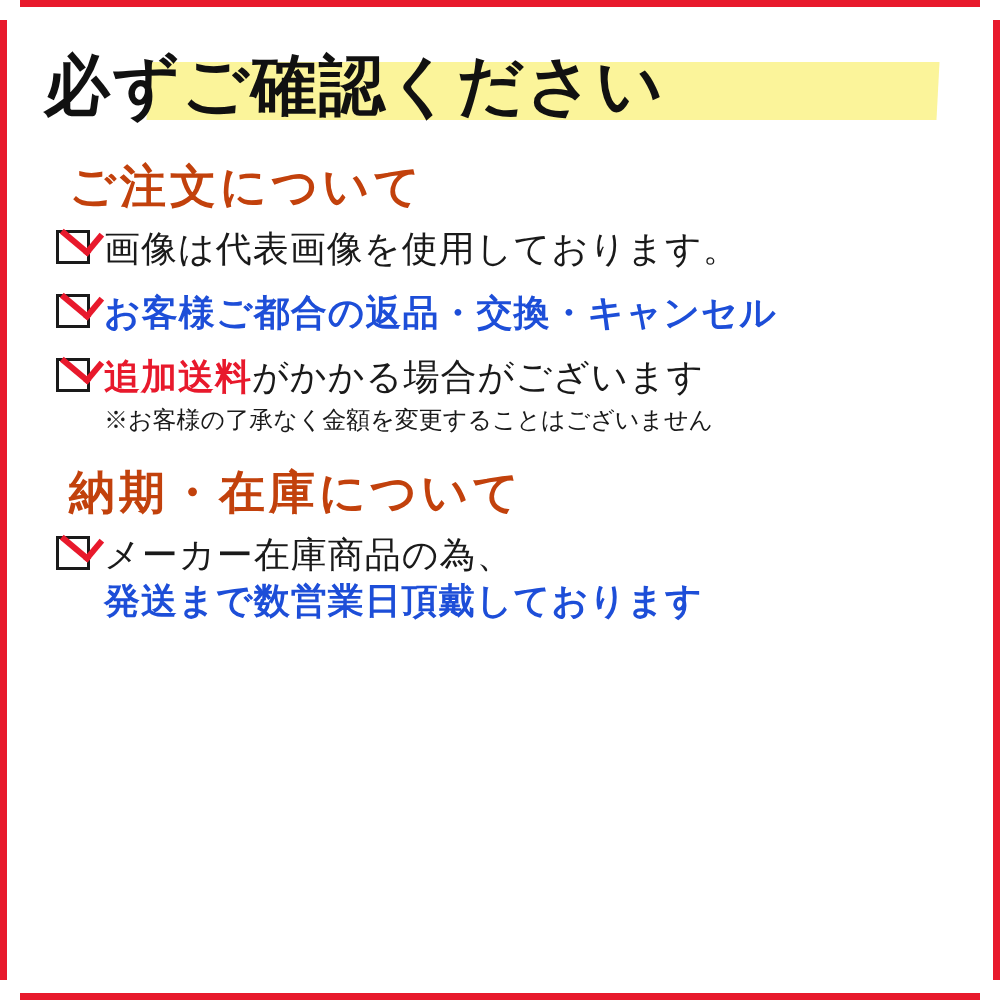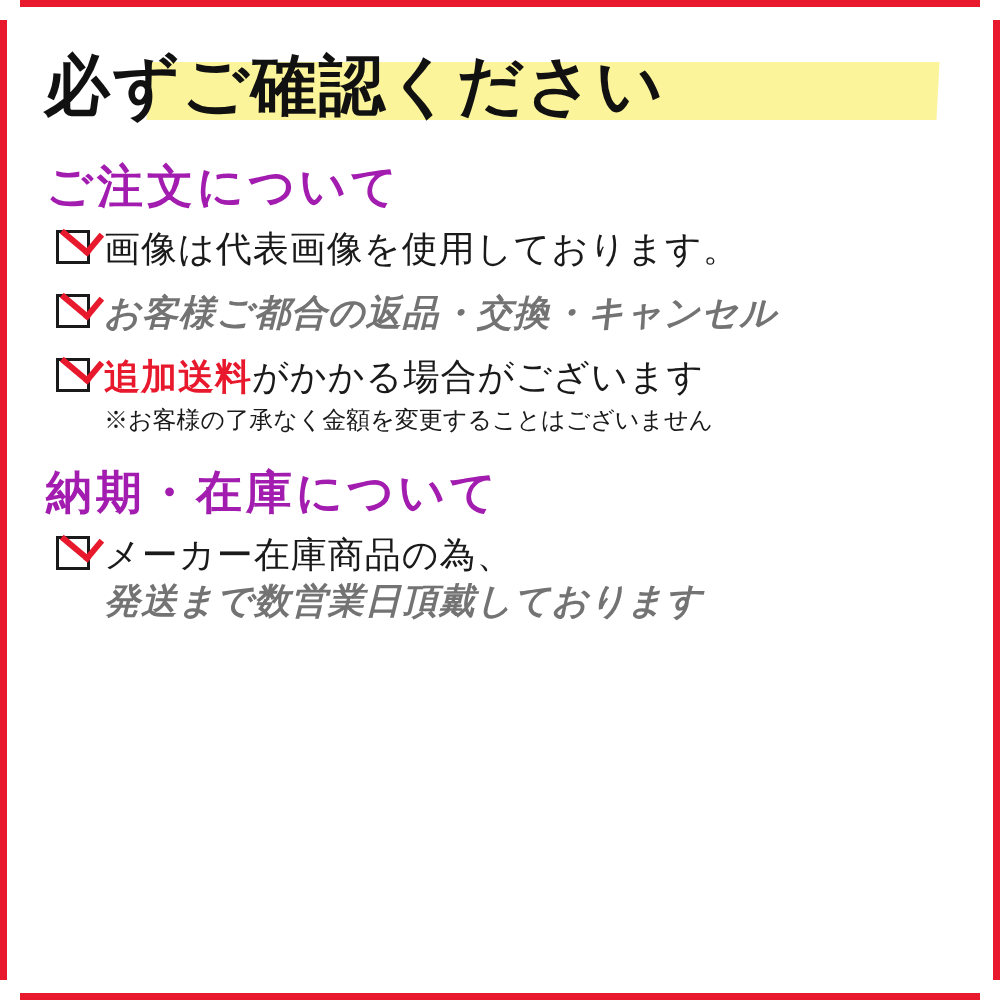--- a/index.html
+++ b/index.html
@@ -67,23 +67,23 @@
     letter-spacing: 2px;
     color: #111111;
     line-height: 96px;
     white-space: nowrap;
   }
 
   
   .section-head {
     font-size: 46px;
     font-weight: bold;
-    color: #a21caf;
+    color: #c2410c;
     letter-spacing: 4px;
-    margin: 22px 0 8px 2px;
+    margin: 22px 0 8px 25px;
   }
   .section-head.second {
     margin-top: 26px;
   }
 
   
   .item {
     position: relative;
     margin: 0 0 18px 0;
     padding-left: 60px;
@@ -109,23 +109,22 @@
     transform: rotate(40deg);
   }
   .line {
     font-size: 36px;
     line-height: 1.28;
     color: #1a1a1a;
     letter-spacing: 1px;
     white-space: nowrap;
   }
   .line.red {
-    color: #737373;
+    color: #1d4ed8;
     font-weight: bold;
-    font-style: italic;
   }
   .line .red {
     color: #e8192c;
     font-weight: bold;
   }
   .note {
     font-size: 24px;
     color: #1a1a1a;
     letter-spacing: 0px;
     margin-top: 4px;

